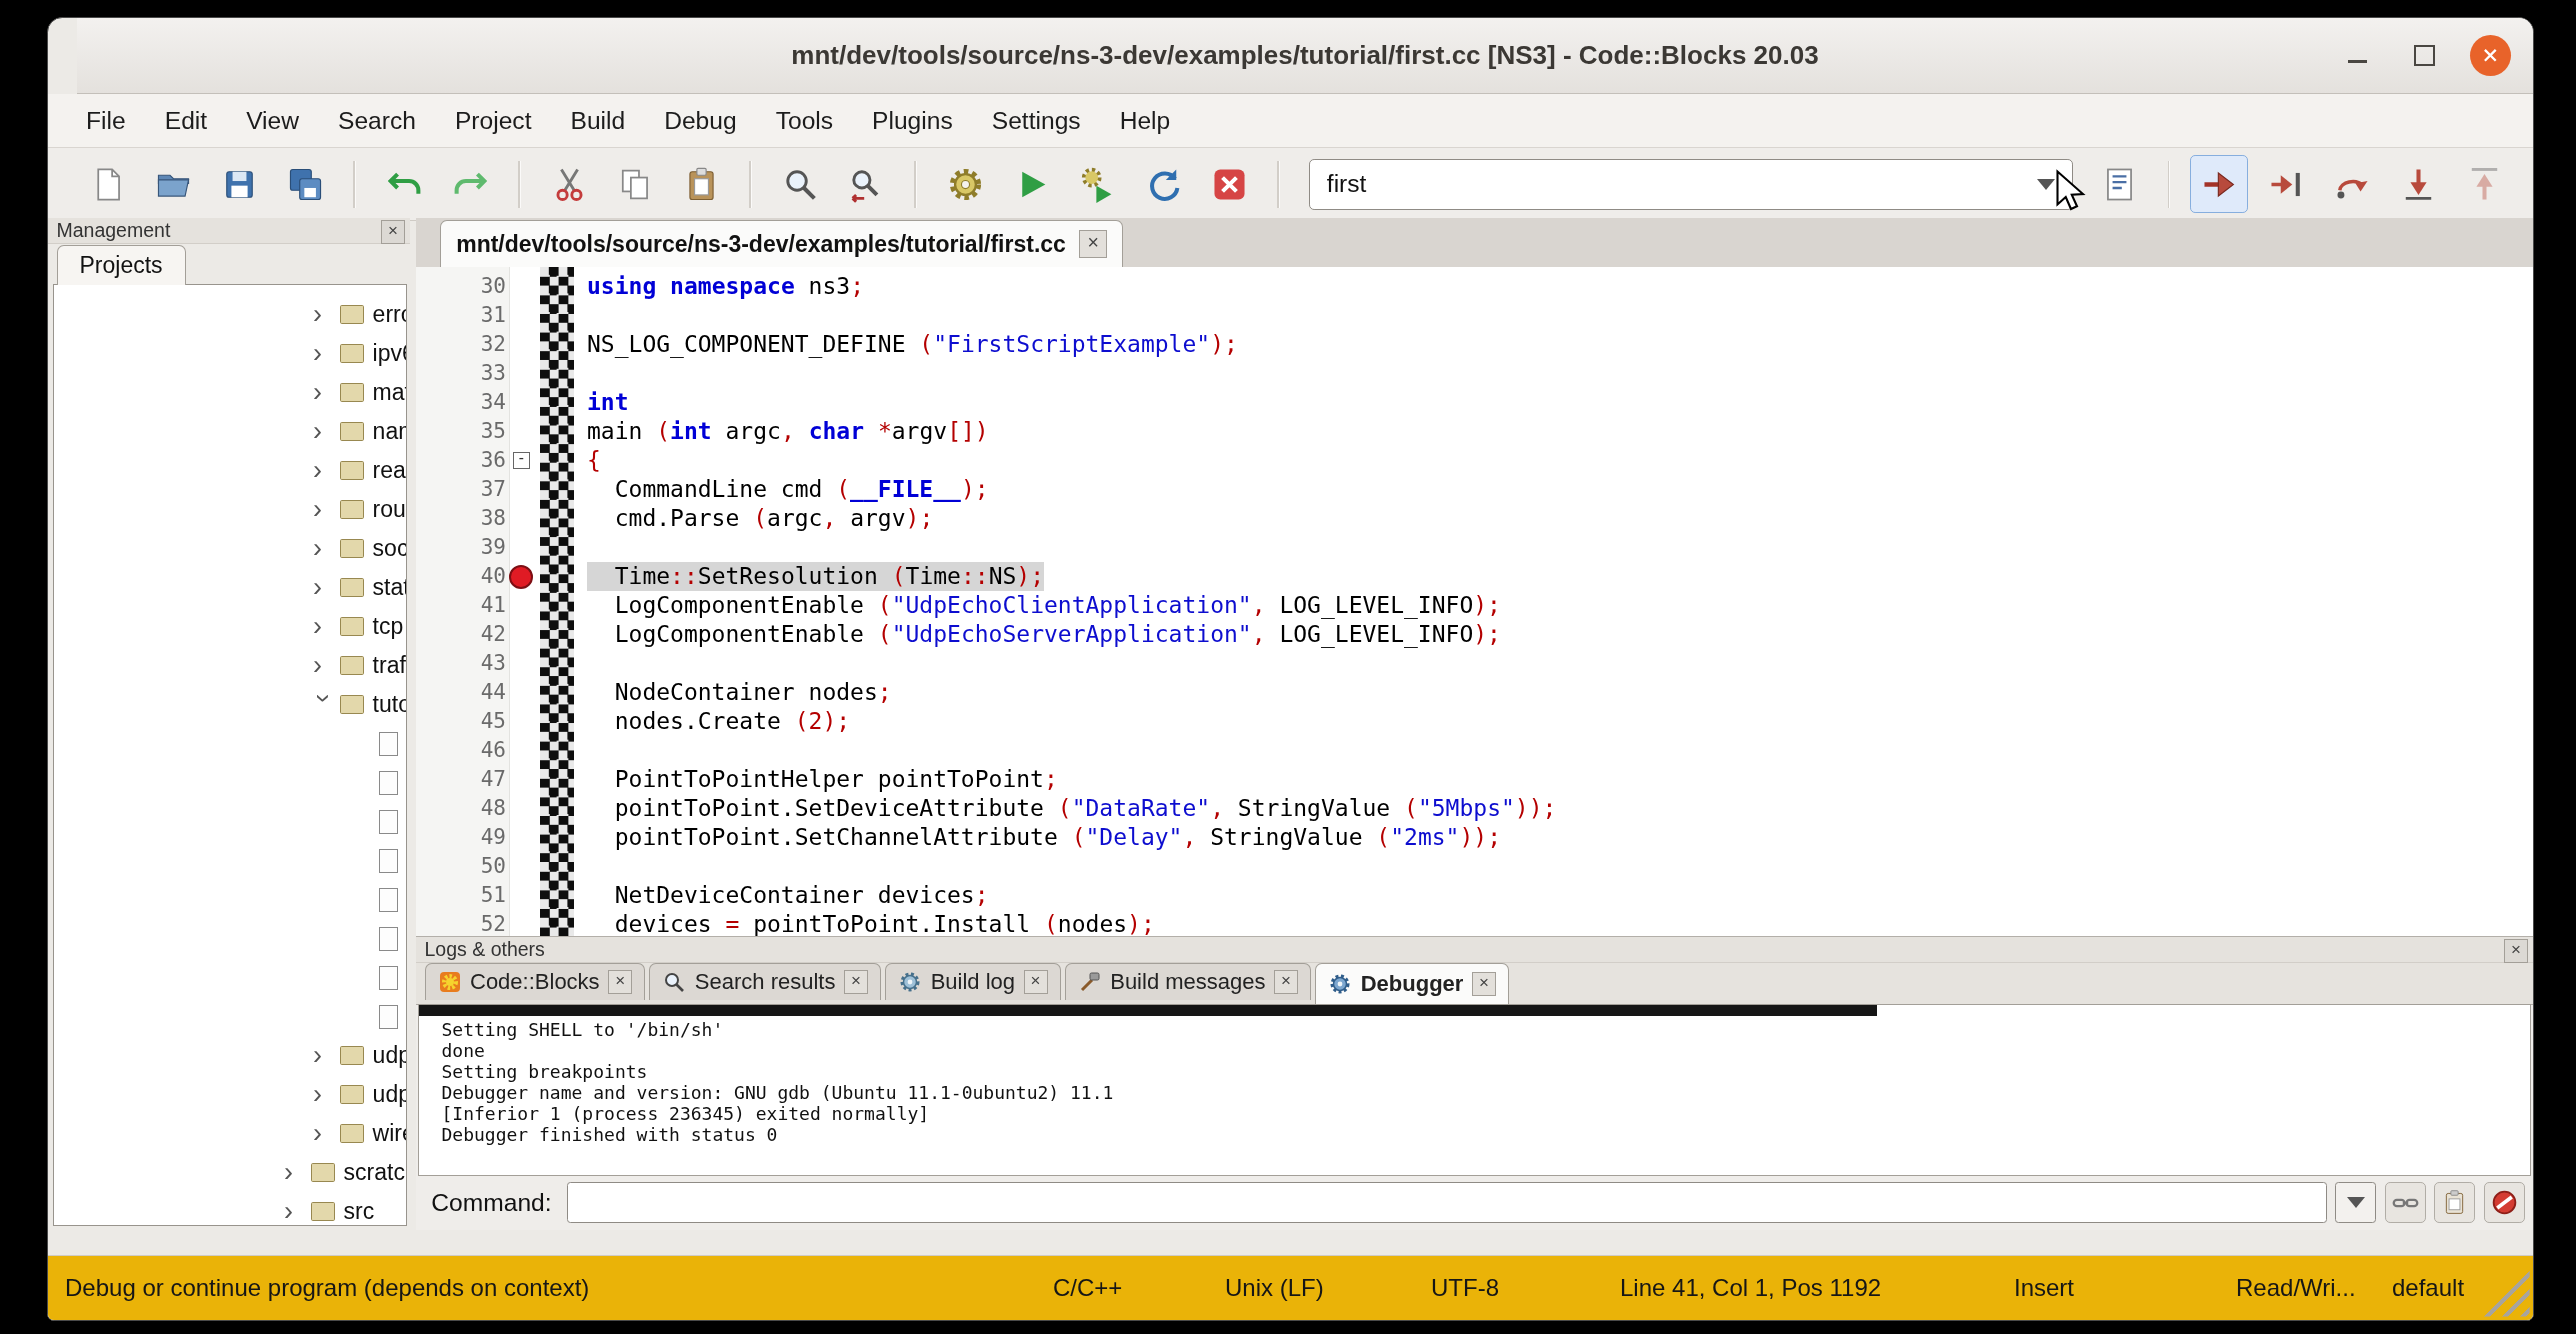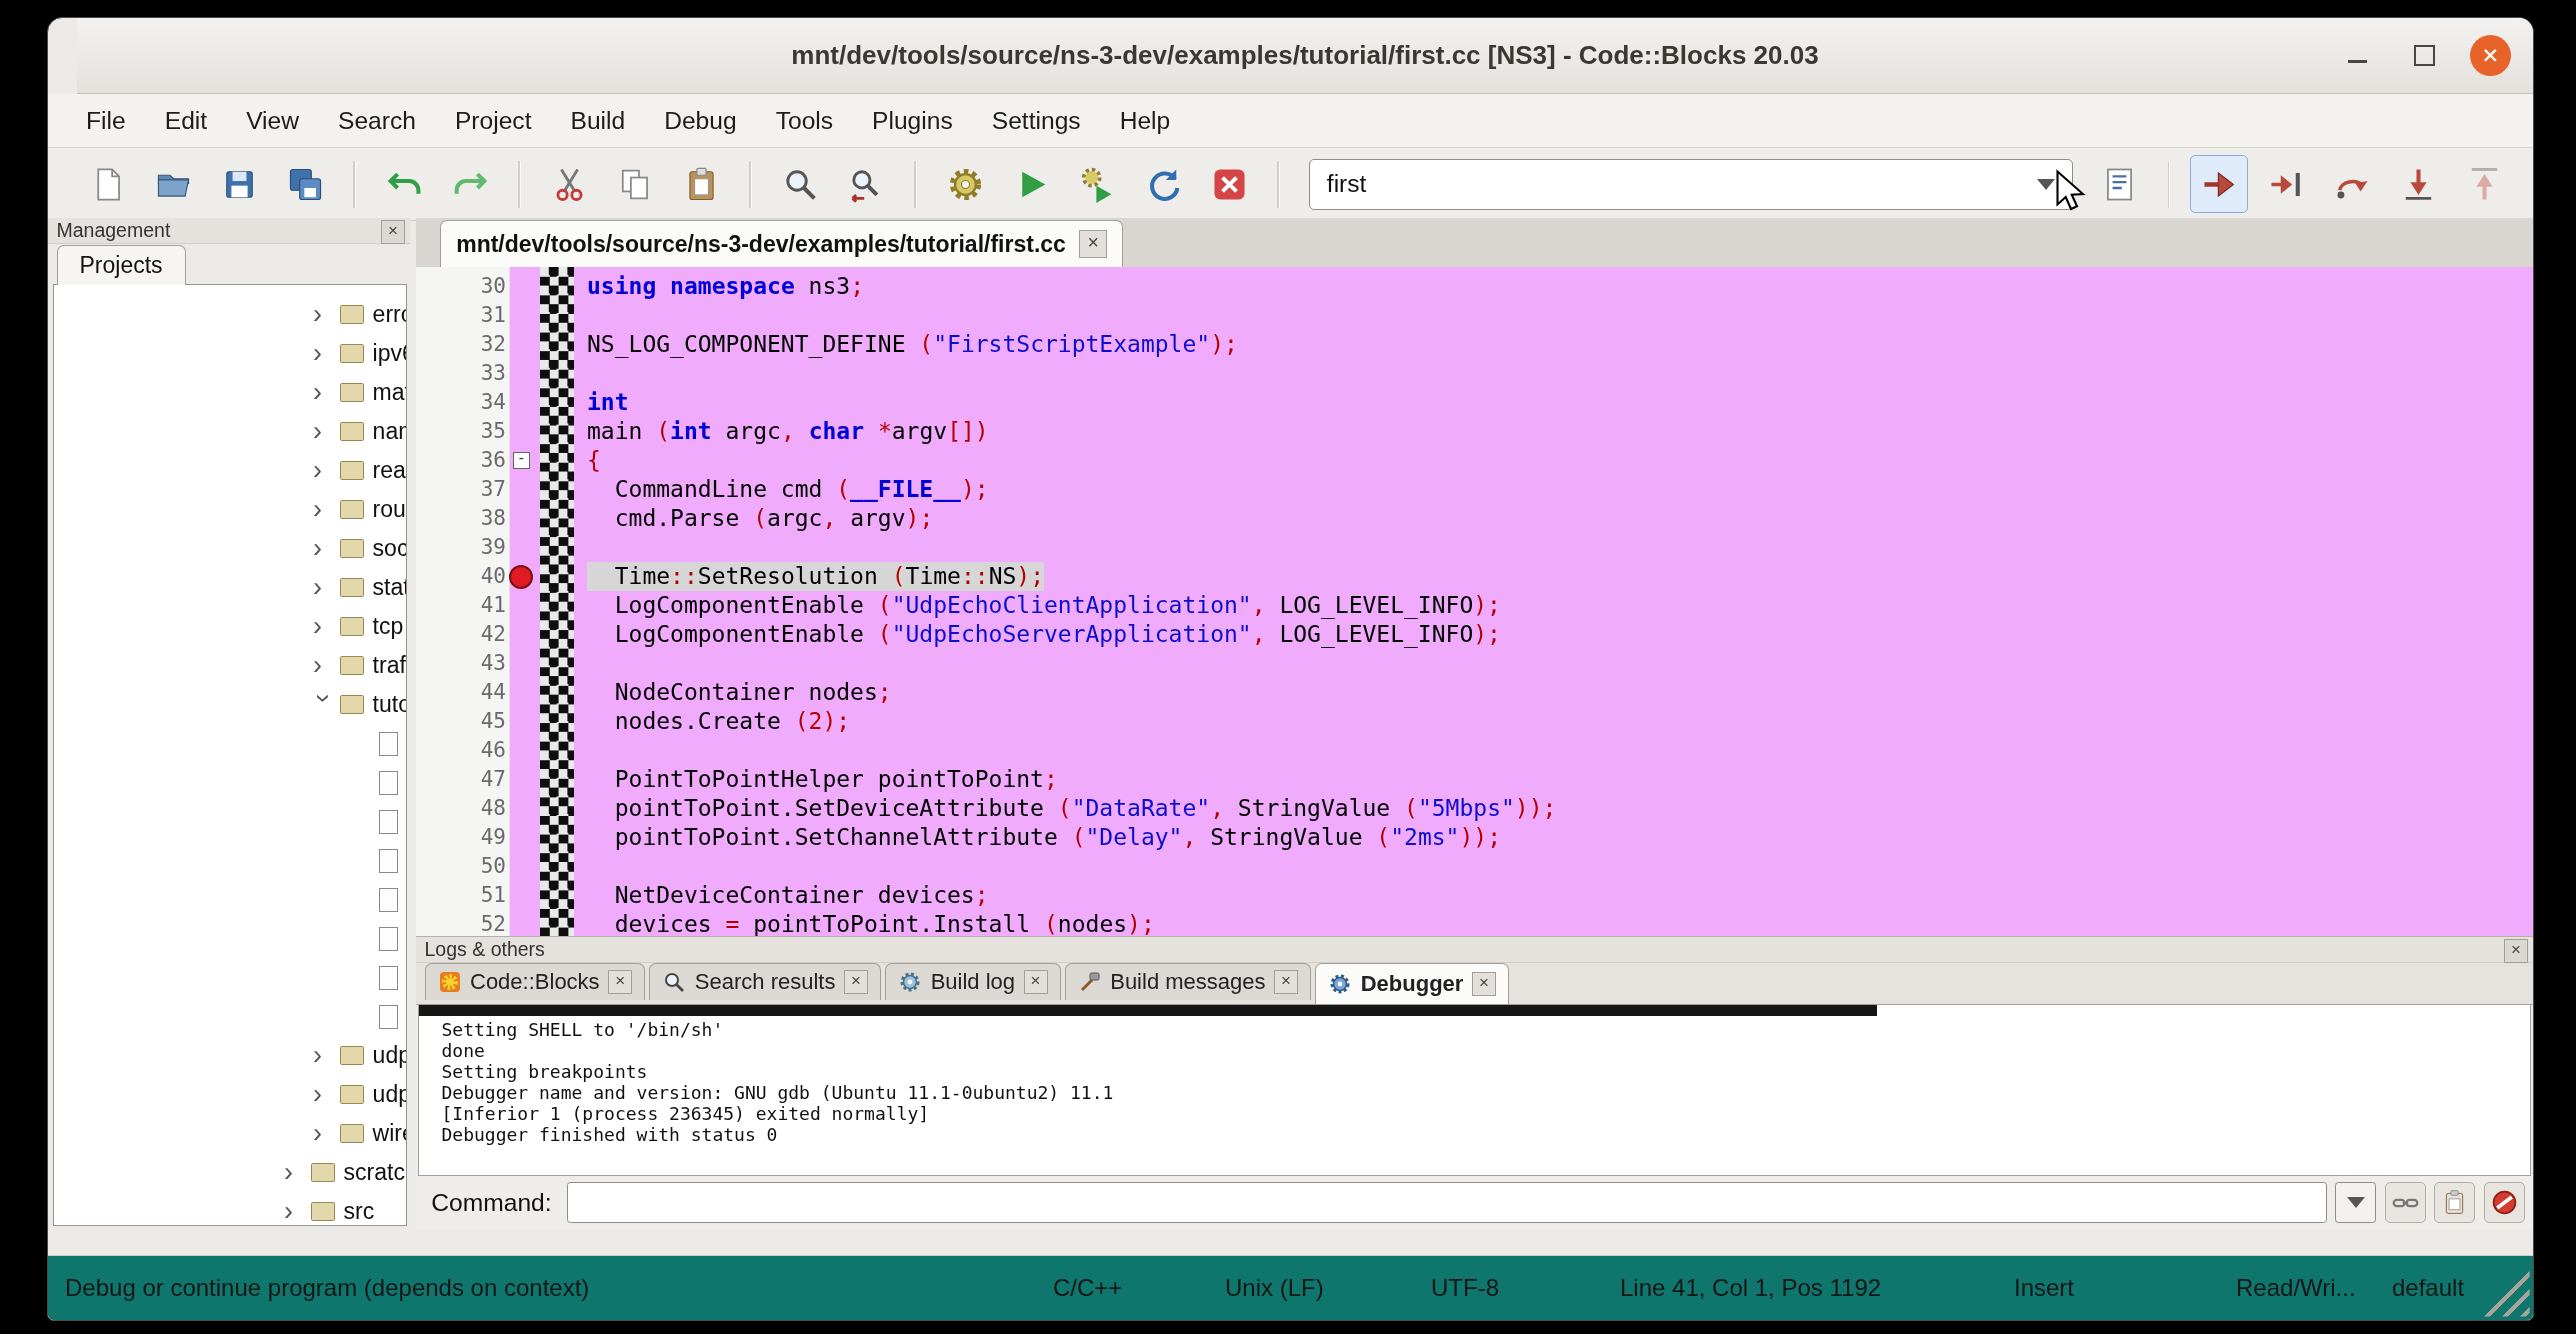--- a/index.html
+++ b/index.html
@@ -57,21 +57,21 @@
   .ticon.file{width:18.6px;height:24px;background:#fdfdfd;border:1.7px solid #8a8a8a;}
 
   
   .editor{position:absolute;left:368px;top:200px;right:0;height:718px;background:#d9d5d0;}
   .edtabbar{height:49px;background:#d9d5d0;border-bottom:0.8px solid #b3afa9;display:flex;
     align-items:flex-end;padding-left:24px;}
   .edtab{height:46px;background:#fbfbfa;border:0.8px solid #a39f98;border-bottom:none;border-radius:6.8px 6.8px 0 0;
     display:flex;align-items:center;padding:0 15.2px;font-size:23px;font-weight:bold;color:#111;gap:13.5px;}
   .tabx{width:25.4px;height:25.4px;background:#e3e0db;border:0.8px solid #a39f98;font-size:19.5px;line-height:23px;
     text-align:center;color:#444;font-weight:normal;flex:none;}
-  .codearea{position:absolute;top:49px;left:0;right:0;bottom:0;background:#f0abfc;overflow:hidden;
+  .codearea{position:absolute;top:49px;left:0;right:0;bottom:0;background:#ffffff;overflow:hidden;
     font-family:"DejaVu Sans Mono",monospace;}
   .numcol{position:absolute;left:0;top:0;bottom:0;width:93px;background:#f5f5f3;border-right:0.8px solid #e3e3e0;}
   .gutter{position:absolute;left:124px;top:0;bottom:0;width:34px;background:#101010;
     background-image:repeating-conic-gradient(#0e0e0e 0 25%,#e9e9e9 0 50%);background-size:18.6px 18.6px;}
   #code-lines{position:absolute;left:0;top:5.1px;right:0;}
   .crow{display:flex;height:29px;line-height:29px;font-size:23px;}
   .ln{width:90px;text-align:right;color:#6a6a6a;font-size:21px;flex:none;padding-right:0;}
   .lmargin{width:34px;position:relative;flex:none;}
   .gsp{width:47px;flex:none;}
   .ctext{white-space:pre;color:#000;}
@@ -103,21 +103,21 @@
     padding:0 8.5px;gap:8.5px;background:#efedea;}
   .cmdlabel{font-size:24.6px;color:#111;padding:0 6.8px;}
   .cmdinput{flex:1;height:41px;background:#fff;border:1.7px solid #8f8b85;border-radius:3.4px;box-sizing:border-box;}
   .cmdchev{width:41px;height:41px;background:#f3f1ee;border:1.7px solid #8f8b85;border-radius:3.4px;
     display:flex;align-items:center;justify-content:center;box-sizing:border-box;}
   .cmdbtn{width:41px;height:41px;background:#e8e5e0;border:0.8px solid #b1ada6;border-radius:5.1px;
     display:flex;align-items:center;justify-content:center;box-sizing:border-box;}
   .cmdbtn svg{width:29px;height:29px;}
 
   
-  .statusbar{position:absolute;left:0;right:0;bottom:0;height:64px;background:#0f766e;border-top:0.8px solid #cfcbc5;margin-top:20px;}
+  .statusbar{position:absolute;left:0;right:0;bottom:0;height:64px;background:#eab308;border-top:0.8px solid #cfcbc5;margin-top:20px;}
   .stitem{position:absolute;top:50%;transform:translateY(-50%);font-size:24px;color:#161616;white-space:nowrap;}
   .grip{position:absolute;right:3.4px;bottom:3.4px;width:47px;height:47px;
     background:repeating-linear-gradient(135deg,transparent 0 8.5px,#a8a49d 8.5px 12.7px);
     clip-path:polygon(100% 0,100% 100%,0 100%);}
 
   
   .cursor{position:absolute;left:2005px;top:151px;width:36px;height:44px;z-index:99;}
 </style>
 </head>
 <body>

